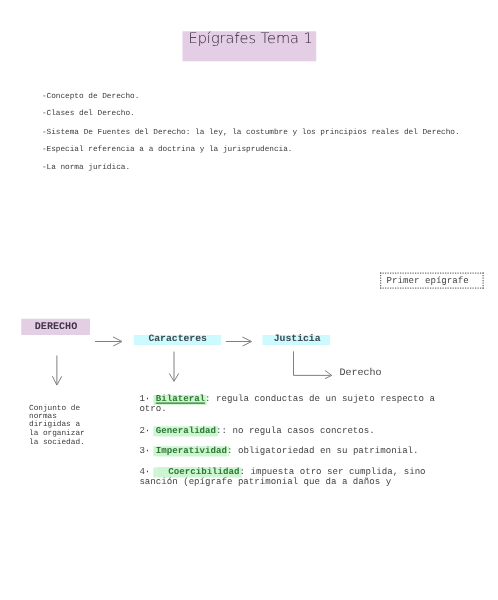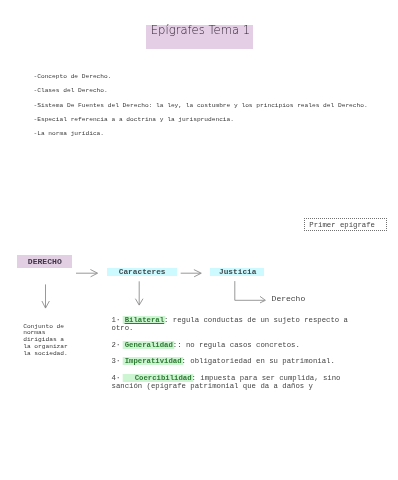--- a/index.html
+++ b/index.html
@@ -110,18 +110,18 @@
         <div class="ln"><span>1·</span> <span class="hl-green" style="background: rgb(205, 245, 209); color: rgb(45, 122, 51); box-shadow: rgb(205, 245, 209) -2.3px 0px 0px, rgb(205, 245, 209) 1.3px 0px 0px; text-decoration: underline;">Bilateral</span><span>: regula conductas de un sujeto respecto a</span></div>
         <div class="ln">otro.</div>
       </div>
       <div class="item">
         <div class="ln"><span>2·</span> <span class="hl-green" style="background: rgb(205, 245, 209); color: rgb(45, 122, 51); box-shadow: rgb(205, 245, 209) -2.3px 0px 0px, rgb(205, 245, 209) 1.3px 0px 0px;">Generalidad</span><span>:: no regula casos concretos.</span></div>
       </div>
       <div class="item">
         <div class="ln"><span>3·</span> <span class="hl-green" style="background: rgb(205, 245, 209); color: rgb(45, 122, 51); box-shadow: rgb(205, 245, 209) -2.3px 0px 0px, rgb(205, 245, 209) 1.3px 0px 0px;">Imperatividad</span><span>: obligatoriedad en su patrimonial.</span></div>
       </div>
       <div class="item">
-        <div class="ln"><span>4·</span> <span class="hl-green" style="background: rgb(205, 245, 209); color: rgb(45, 122, 51); box-shadow: rgb(205, 245, 209) -2.3px 0px 0px, rgb(205, 245, 209) 1.3px 0px 0px; padding-left: 10px;">Coercibilidad</span><span>: impuesta para ser cumplida, sino</span></div>
+        <div class="ln"><span>4·</span> <span class="hl-green" style="background: rgb(205, 245, 209); color: rgb(45, 122, 51); box-shadow: rgb(205, 245, 209) -2.3px 0px 0px, rgb(205, 245, 209) 1.3px 0px 0px; padding-left: 10px;">Coercibilidad</span><span>: impuesta otro ser cumplida, sino</span></div>
         <div class="ln">sanción (epígrafe patrimonial que da a daños y</div>
       </div>
     </div>
 
 </div>
 
 </body></html>

